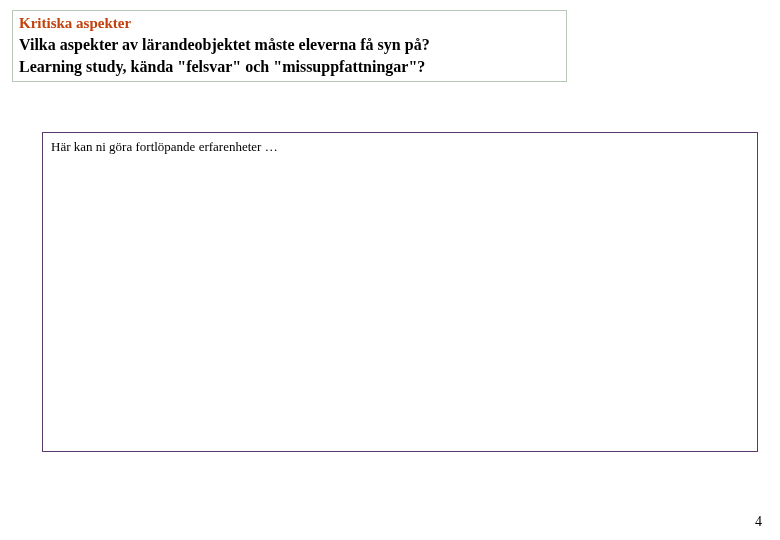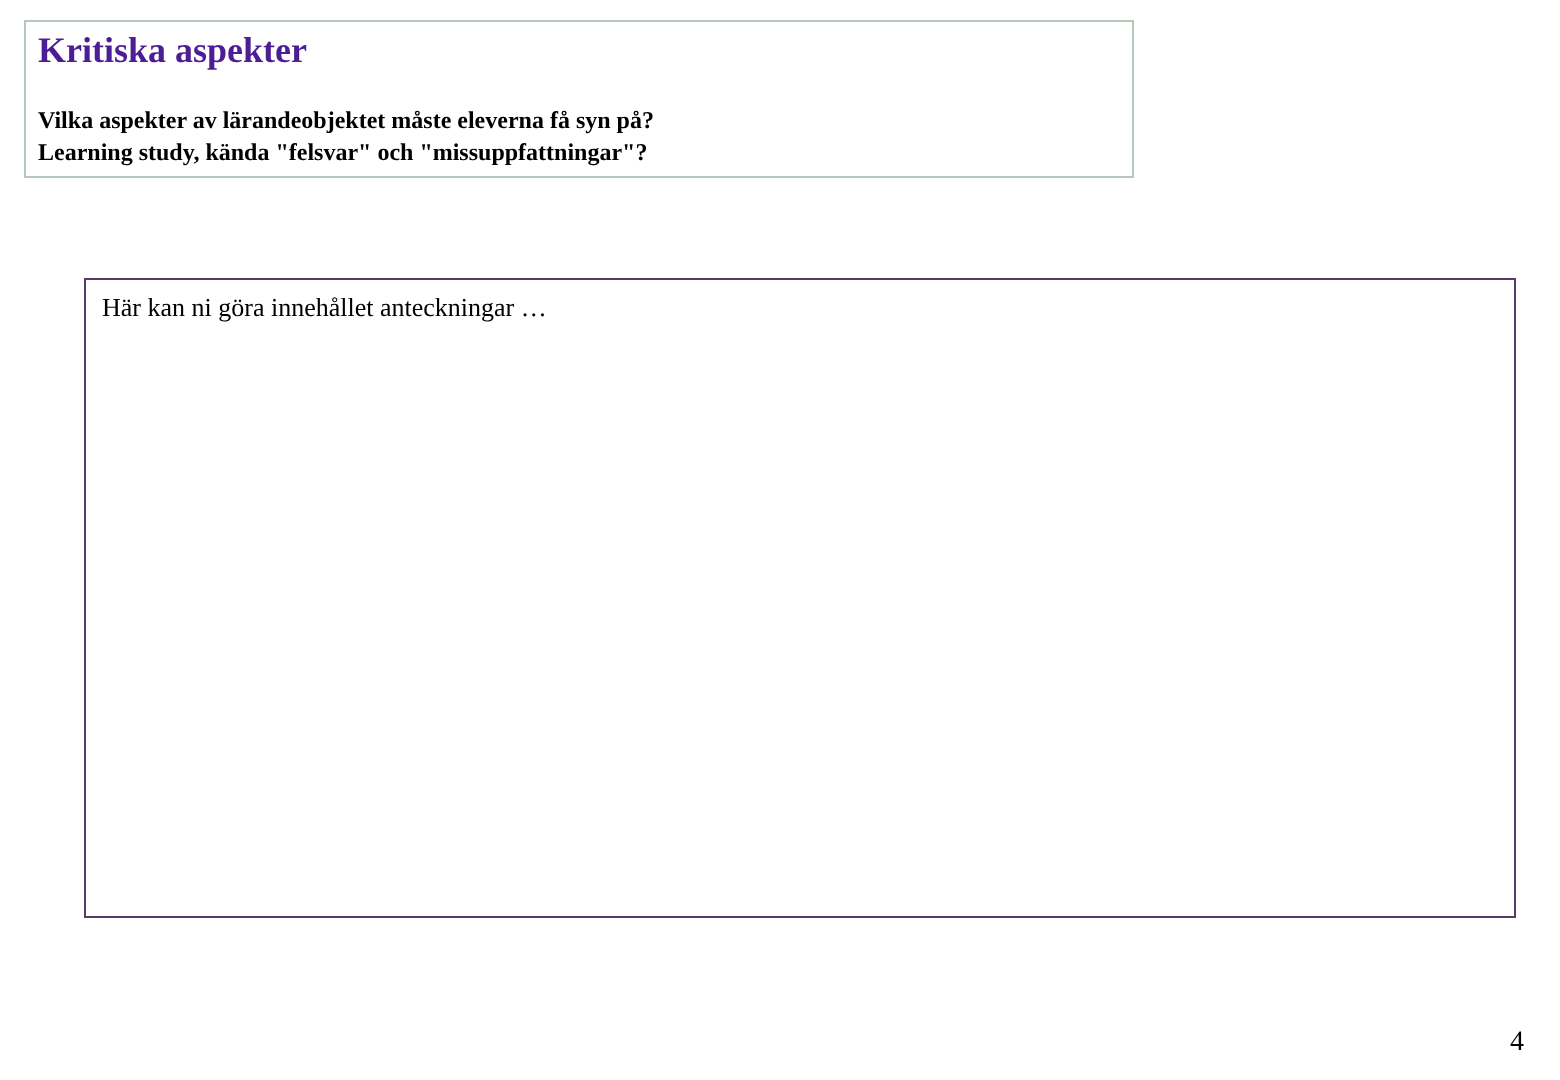--- a/index.html
+++ b/index.html
@@ -14,27 +14,27 @@
     font-family: "Times New Roman", Times, serif;
     position: relative;
   }
   .header-box {
     margin: 10px 12px 0 12px;
     border: 1px solid #b8c8b8;
     padding: 4px 6px;
     width: 555px;
   }
   .header-title {
-    font-size: 18px;
+    font-size: 15px;
     font-weight: bold;
-    color: #4c1d95;
-    margin-bottom: 16px;
+    color: #c2410c;
+    margin-bottom: 2px;
   }
   .header-line {
-    font-size: 12px;
+    font-size: 16px;
     font-weight: bold;
     color: #000;
     line-height: 1.35;
   }
   .notes-box {
     margin: 50px 22px 0 42px;
     border: 1px solid #5a3a6a;
     height: 320px;
     padding: 6px 8px;
   }
@@ -53,16 +53,16 @@
 </head>
 <body>
 
 <div class="header-box">
   <div class="header-title">Kritiska aspekter</div>
   <div class="header-line">Vilka aspekter av lärandeobjektet måste eleverna få syn på?</div>
   <div class="header-line">Learning study, kända "felsvar" och "missuppfattningar"?</div>
 </div>
 
 <div class="notes-box">
-  <div class="notes-text">Här kan ni göra innehållet anteckningar …</div>
+  <div class="notes-text">Här kan ni göra fortlöpande erfarenheter …</div>
 </div>
 
 <div class="page-number">4</div>
 
 </body></html>

